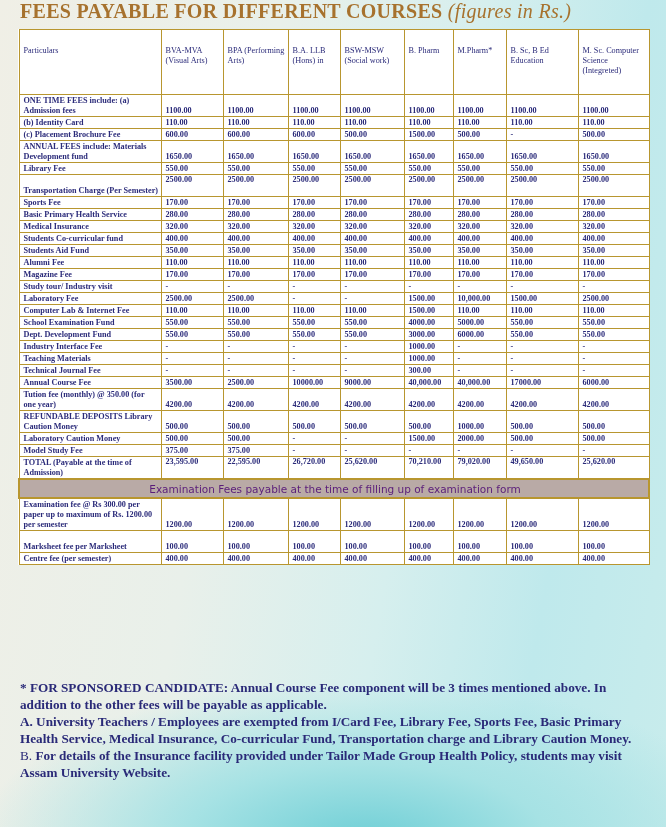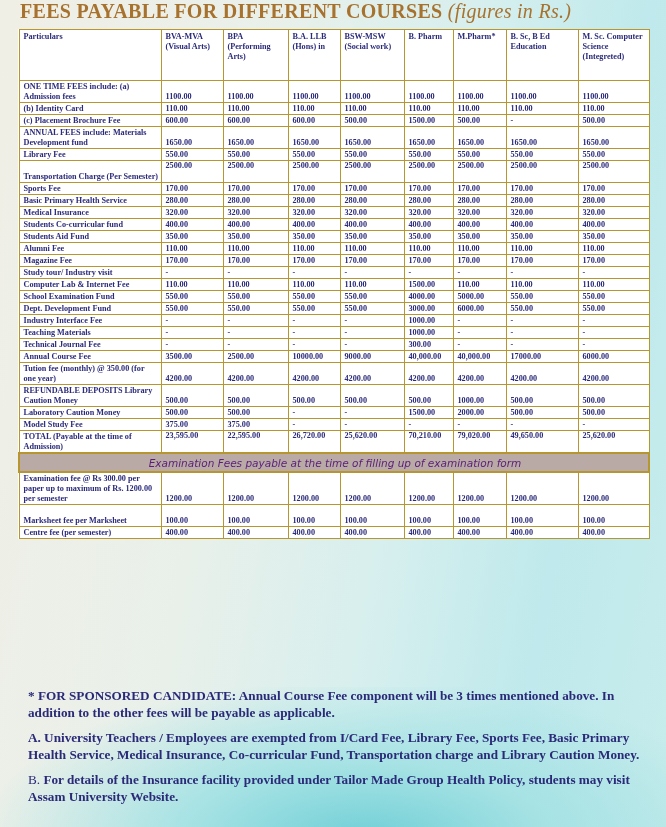--- a/index.html
+++ b/index.html
@@ -21,36 +21,36 @@
   table.fees {
     position: absolute; left: 18px; top: 29px; width: 630px;
     border-collapse: collapse; background: #ffffff;
     font-family: "Liberation Serif", serif; font-size: 8.2px; font-weight: bold;
     color: #2b2b7a; table-layout: fixed;
   }
   table.fees td, table.fees th {
     border: 1px solid #b8962f; padding: 0 2px 0 4px; vertical-align: bottom;
     line-height: 10px; text-align: left; overflow: hidden;
   }
-  table.fees th { vertical-align: top; padding-top: 2px; font-weight: bold; height: 48px; }
+  table.fees th { vertical-align: top; padding-top: 16px; font-weight: normal; height: 48px; }
   table.fees tr.r1 td { height: 11px; }
   table.fees tr.r2 td { height: 21px; }
   table.fees tr.r3 td { height: 31px; }
   td.top { vertical-align: top !important; }
   tr.banner td {
     background: #b9aaa6; color: #5a1d7a; text-align: center; vertical-align: middle;
     font-family: "DejaVu Sans", sans-serif; font-weight: normal; font-size: 10.5px;
-    height: 17px; border: 2px solid #b8962f; font-style: italic;
+    height: 17px; border: 2px solid #b8962f;
   }
   .notes {
     position: absolute; left: 20px; top: 679px; width: 632px;
     font-family: "Liberation Serif", serif; font-weight: bold; font-size: 13.2px;
     line-height: 17px; color: #2a2a78;
   }
-  .notes p { margin: 8px; }
+  .notes p { margin: 0; }
   .notes .light { font-weight: normal; }
 </style>
 </head>
 <body>
 
 <div class="bg-bottom"></div>
 
 <h1 class="title">
   <span>FEES PAYABLE FOR DIFFERENT COURSES</span>
   <em>(figures  in Rs.)</em>
@@ -230,20 +230,31 @@
         <td>-</td>
         <td>-</td>
         <td>-</td>
         <td>-</td>
         <td>-</td>
         <td>-</td>
         <td>-</td>
         <td>-</td>
       </tr>
       <tr class="r1">
+        <td>Laboratory Fee</td>
+        <td>2500.00</td>
+        <td>2500.00</td>
+        <td>-</td>
+        <td>-</td>
+        <td>1500.00</td>
+        <td>10,000.00</td>
+        <td>1500.00</td>
+        <td>2500.00</td>
+      </tr>
+      <tr class="r1">
         <td>Computer Lab &amp; Internet Fee</td>
         <td>110.00</td>
         <td>110.00</td>
         <td>110.00</td>
         <td>110.00</td>
         <td>1500.00</td>
         <td>110.00</td>
         <td>110.00</td>
         <td>110.00</td>
       </tr>

